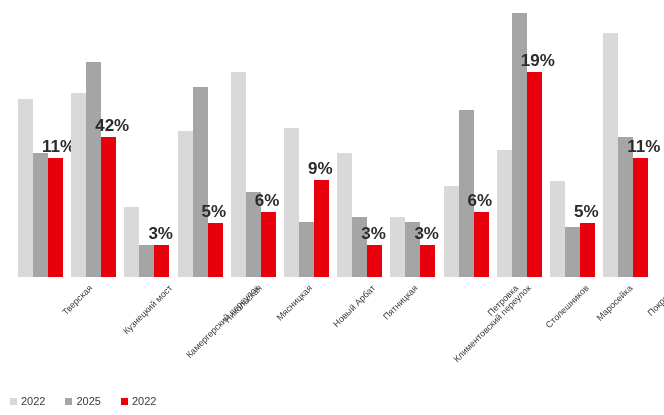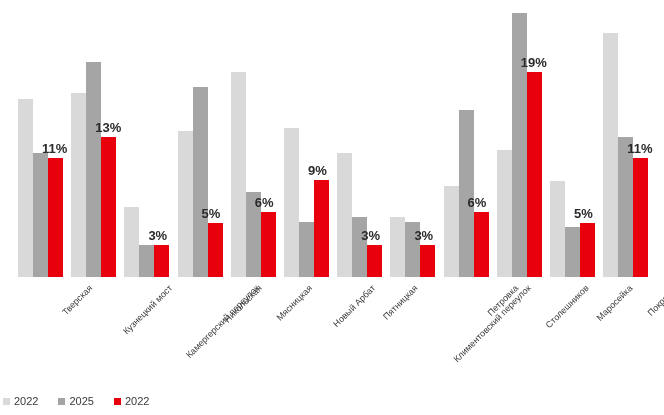--- a/index.html
+++ b/index.html
@@ -26,21 +26,21 @@
     position:absolute;
     bottom:0;
     width:15px;
   }
   .bar.s0{left:0px;background:#D9D9D9;}
   .bar.s1{left:15px;background:#A5A5A5;}
   .bar.s2{left:30px;background:#E8000D;}
   .dlabel{
     position:absolute;
     left:24px;
-    font-size:13px;
+    font-size:17px;
     font-weight:700;
     color:#2b2b2b;
     white-space:nowrap;
     line-height:1;
   }
 
   
   #cats{
     position:absolute;
     left:0;top:277px;
@@ -53,21 +53,21 @@
     color:#3a3a3a;
     white-space:nowrap;
     transform-origin:right top;
     transform:rotate(-45deg);
     text-align:right;
   }
 
   
   #legend{
     position:absolute;
-    left:3px;top:396px;
+    left:10px;top:396px;
     display:flex;
     align-items:center;
     gap:20px;
   }
   .leg-item{display:flex;align-items:center;gap:4px;}
   .leg-swatch{width:7px;height:7px;display:block;}
   .leg-text{font-size:11px;color:#3a3a3a;line-height:1;}
 </style>
 </head>
 <body>
@@ -77,21 +77,21 @@
       <div class="group" style="left: 18px; width: 45px;">
         <div class="bar s0" title="2022: 16.5" style="height: 178.2px; background: rgb(217, 217, 217);"></div>
         <div class="bar s1" title="2023: 11.5" style="height: 124.2px; background: rgb(165, 165, 165);"></div>
         <div class="bar s2" title="2024: 11" style="height: 118.8px; background: rgb(232, 0, 13);"></div>
         <div class="dlabel" style="bottom: 121.8px;">11%</div>
       </div>
       <div class="group" style="left: 71.2px; width: 45px;">
         <div class="bar s0" title="2022: 17" style="height: 183.6px; background: rgb(217, 217, 217);"></div>
         <div class="bar s1" title="2023: 19.9" style="height: 214.92px; background: rgb(165, 165, 165);"></div>
         <div class="bar s2" title="2024: 13" style="height: 140.4px; background: rgb(232, 0, 13);"></div>
-        <div class="dlabel" style="bottom: 143.4px;">13%</div>
+        <div class="dlabel" style="bottom: 143.4px;">42%</div>
       </div>
       <div class="group" style="left: 124.4px; width: 45px;">
         <div class="bar s0" title="2022: 6.5" style="height: 70.2px; background: rgb(217, 217, 217);"></div>
         <div class="bar s1" title="2023: 3" style="height: 32.4px; background: rgb(165, 165, 165);"></div>
         <div class="bar s2" title="2024: 3" style="height: 32.4px; background: rgb(232, 0, 13);"></div>
         <div class="dlabel" style="bottom: 35.4px;">3%</div>
       </div>
       <div class="group" style="left: 177.6px; width: 45px;">
         <div class="bar s0" title="2022: 13.5" style="height: 145.8px; background: rgb(217, 217, 217);"></div>
         <div class="bar s1" title="2023: 17.6" style="height: 190.08px; background: rgb(165, 165, 165);"></div>

